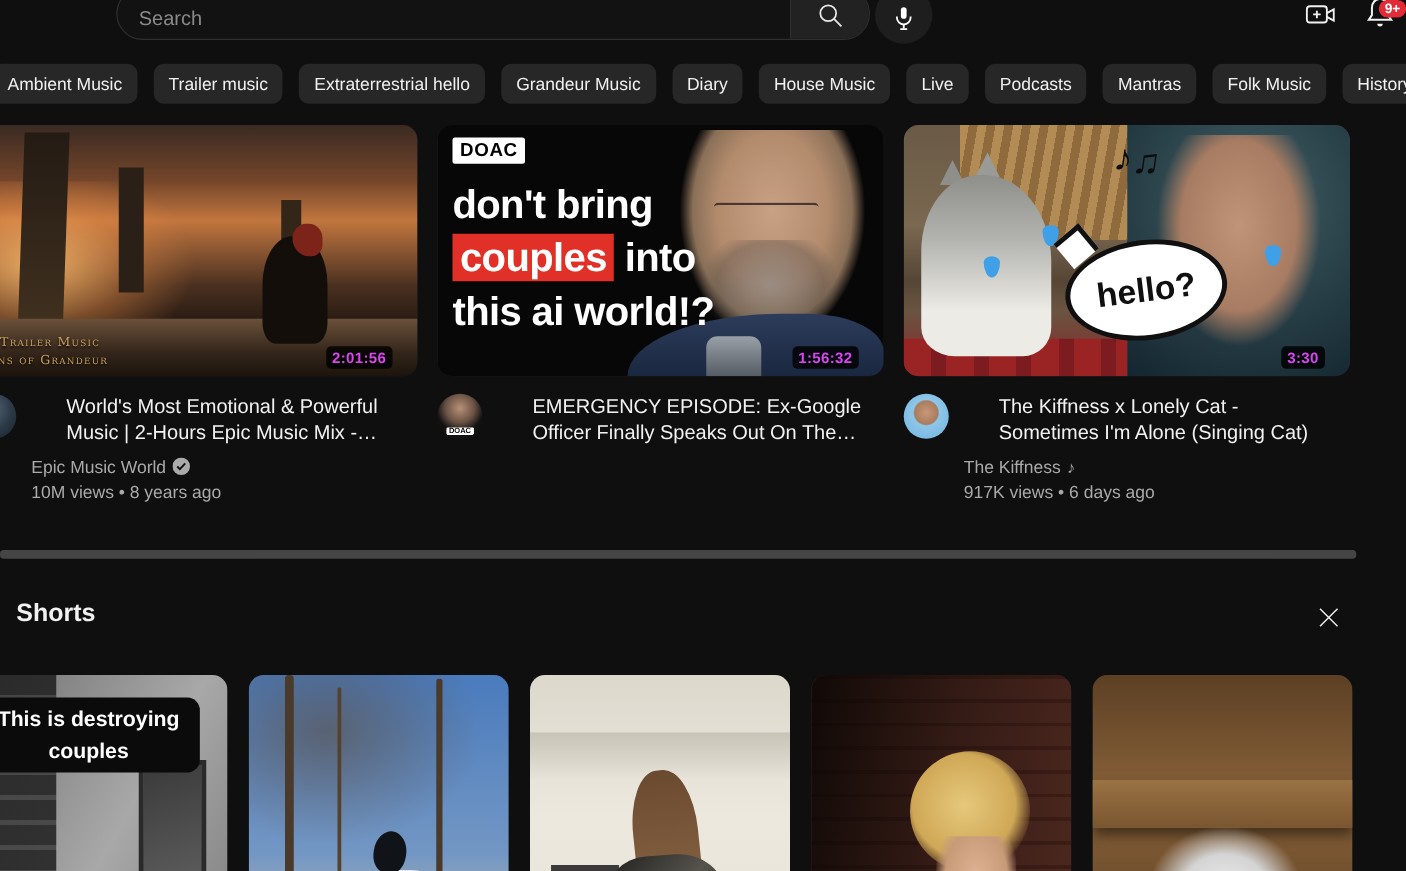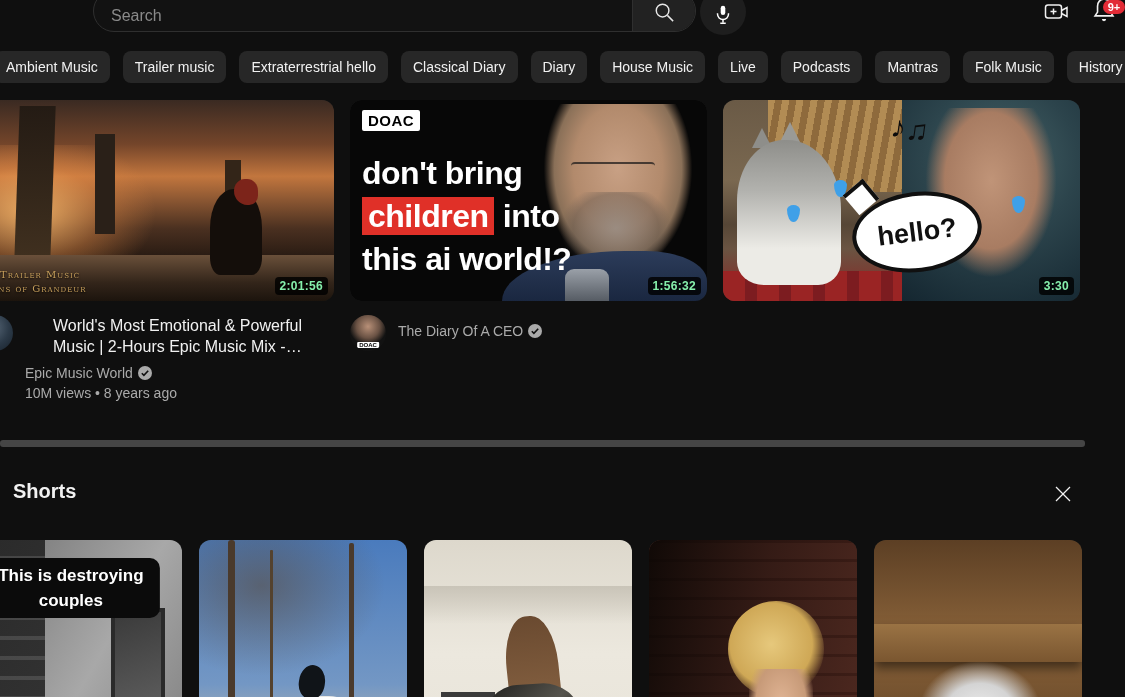--- a/index.html
+++ b/index.html
@@ -53,22 +53,22 @@
     border-radius:8px; font-size:14px; color:#f1f1f1; cursor:pointer; flex:0 0 auto;
   }
 
   
   .video-card { position:absolute; top:100px; width:357px; }
   .thumb {
     position:relative; width:357px; height:201px; border-radius:12px;
     overflow:hidden; cursor:pointer; background:#222;
   }
   .duration {
-    position:absolute; right:6px; bottom:6px; background:rgba(0,0,0,.82);
-    color:#86efac; font-size:12px; font-weight:600; padding:2px 5px; border-radius:4px;
+    position:absolute; right:20px; bottom:6px; background:rgba(0,0,0,.82);
+    color:#d946ef; font-size:12px; font-weight:600; padding:2px 5px; border-radius:4px;
     letter-spacing:0.3px;
   }
   .details { display:flex; margin-top:14px; }
   .avatar {
     width:36px; height:36px; border-radius:50%; flex:0 0 36px; cursor:pointer;
     position:relative; overflow:hidden;
   }
   .vtext { margin-left:12px; width:300px; }
   .vtitle {
     font-size:16px; font-weight:500; line-height:21px; color:#f1f1f1; cursor:pointer;
@@ -104,21 +104,21 @@
   .t2-beard { position:absolute; right:36px; top:92px; width:110px; height:80px;
     background:radial-gradient(ellipse at 50% 45%, rgba(150,140,132,.85) 0%, rgba(90,82,76,.4) 55%, rgba(0,0,0,0) 72%); }
   .t2-glasses { position:absolute; right:52px; top:62px; width:84px; height:22px;
     border-top:2px solid rgba(40,35,32,.8); border-radius:4px; }
   .t2-shirt { position:absolute; right:0; bottom:0; width:205px; height:50px;
     background:linear-gradient(180deg,#2c3c5a 0%,#1a2740 100%); border-radius:60% 30% 0 0 / 100% 60% 0 0; }
   .t2-mic { position:absolute; right:98px; bottom:0; width:44px; height:32px;
     background:linear-gradient(180deg,#9aa0a8,#565c64); border-radius:9px 9px 0 0; }
   .t2-badge { position:absolute; left:12px; top:10px; background:#fff; color:#000;
     font-size:15px; font-weight:700; padding:2px 6px; border-radius:2px; letter-spacing:0.5px; }
-  .t2-text { position:absolute; left:12px; top:52px; color:#fff; font-size:32px;
+  .t2-text { position:absolute; left:12px; top:42px; color:#fff; font-size:32px;
     font-weight:700; line-height:43px; letter-spacing:-0.5px; }
   .t2-hl { background:#e03028; padding:1px 6px; }
 
   
   .t3-left { position:absolute; left:0; top:0; width:50%; height:100%;
     background:linear-gradient(180deg,#6a5a46 0%,#7a6850 40%,#564636 62%,#6a5442 74%,#8a2424 100%); }
   .t3-rug { position:absolute; right:0; top:0; width:75%; height:46%;
     background:repeating-linear-gradient(100deg,#b28c54 0 7px,#8e6a3c 7px 14px); border-radius:0 0 0 40px; }
   .t3-carpet { position:absolute; left:0; bottom:0; width:100%; height:15%;
     background:repeating-linear-gradient(90deg,#9a2424 0 22px,#7c1c20 22px 34px); }
@@ -256,21 +256,21 @@
         <path d="M10 20.5 a2 2 0 0 0 4 0" fill="#f1f1f1" stroke="none"></path>
       </svg>
     </span>
   </div>
   <div class="notif-badge">9+</div>
 
   <div class="chips-row">
     <div class="chip">Ambient Music</div>
     <div class="chip">Trailer music</div>
     <div class="chip">Extraterrestrial hello</div>
-    <div class="chip">Classical Diary</div>
+    <div class="chip">Grandeur Music</div>
     <div class="chip">Diary</div>
     <div class="chip">House Music</div>
     <div class="chip">Live</div>
     <div class="chip">Podcasts</div>
     <div class="chip">Mantras</div>
     <div class="chip">Folk Music</div>
     <div class="chip">History</div>
   </div>
 
   <div class="video-card" style="left:-23px">
@@ -311,39 +311,31 @@
     <div class="thumb">
       <div class="t2-base"></div>
       <div class="t2-head"></div>
       <div class="t2-beard"></div>
       <div class="t2-glasses"></div>
       <div class="t2-shirt"></div>
       <div class="t2-mic"></div>
       <div class="t2-badge">DOAC</div>
       <div class="t2-text">
         <div>don't bring</div>
-        <div><span class="t2-hl">children</span><span> into</span></div>
+        <div><span class="t2-hl">couples</span><span> into</span></div>
         <div>this ai world!?</div>
       </div>
       <span class="duration">1:56:32</span>
     </div>
     <div class="details">
       <div class="avatar avatar2">
         <span class="mini-doac">DOAC</span>
       </div>
       <div class="vtext">
-        <div class="vchannel">
-          <span>The Diary Of A CEO</span>
-          <span>
-            <svg width="14" height="14" viewBox="0 0 14 14">
-              <circle cx="7" cy="7" r="7" fill="#aaaaaa"></circle>
-              <path d="M3.8 7.2 l2.1 2.1 l4.3-4.6" fill="none" stroke="#0f0f0f" stroke-width="1.6"></path>
-            </svg>
-          </span>
-        </div>
+        <div class="vtitle">EMERGENCY EPISODE: Ex-Google Officer Finally Speaks Out On The…</div>
       </div>
     </div>
   </div>
 
   <div class="video-card" style="left:723px">
     <div class="thumb">
       <div class="t3-left">
         <div class="t3-rug"></div>
         <div class="t3-carpet"></div>
         <div class="t3-ear1"></div>
@@ -354,20 +346,31 @@
       </div>
       <div class="t3-right">
         <div class="t3-face"></div>
         <div class="t3-tear" style="left:62%;top:48%"></div>
       </div>
       <div class="t3-notes">♪♫</div>
       <div class="t3-bubble-tail"></div>
       <div class="t3-bubble">hello?</div>
       <span class="duration">3:30</span>
     </div>
+    <div class="details">
+      <div class="avatar avatar3"></div>
+      <div class="vtext">
+        <div class="vtitle">The Kiffness x Lonely Cat - Sometimes I'm Alone (Singing Cat)</div>
+        <div class="vchannel">
+          <span>The Kiffness</span>
+          <span class="note-badge">♪</span>
+        </div>
+        <div class="vmeta">917K views • 6 days ago</div>
+      </div>
+    </div>
   </div>
 
   <div class="hscrollbar"></div>
   <div class="shorts-title">Shorts</div>
   <div class="shorts-close">
     <span>
       <svg width="20" height="20" viewBox="0 0 20 20" stroke="#f1f1f1" stroke-width="1.2">
         <line x1="3" y1="3" x2="17" y2="17"></line>
           <line x1="17" y1="3" x2="3" y2="17"></line>
       </svg>

